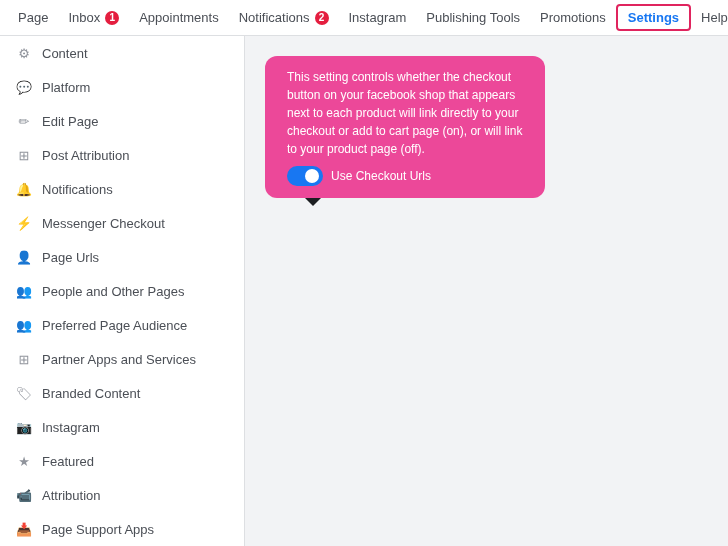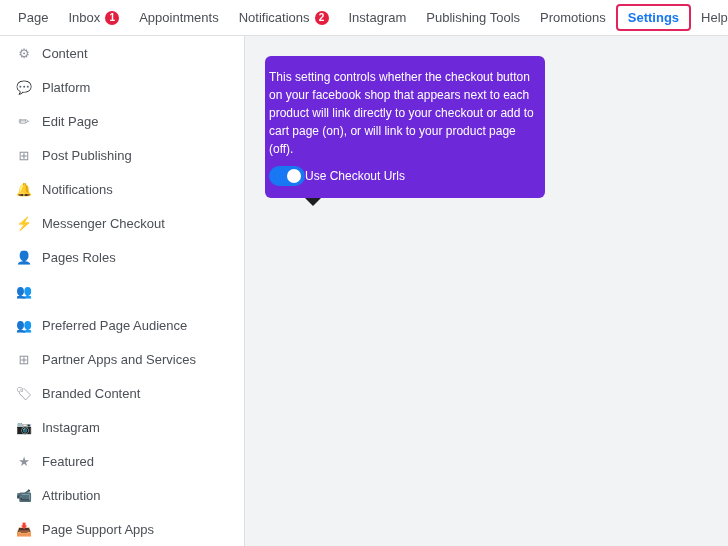--- a/index.html
+++ b/index.html
@@ -36,32 +36,32 @@
       display: flex; align-items: center; padding: 9px 16px; cursor: pointer;
       color: #4b4f56; font-size: 13px; gap: 10px;
     }
     .sidebar-item .icon { width: 16px; height: 16px; display: flex; align-items: center; justify-content: center; color: #90949c; flex-shrink: 0; }
 
     
     .main { flex: 1; padding: 20px; overflow-y: auto; position: relative; }
 
     
     .tooltip-popup {
-      background: #6d28d9; color: #fff; border-radius: 6px; padding: 12px 4px;
+      background: #ec4899; color: #fff; border-radius: 12px; padding: 12px 22px;
       font-size: 12px; line-height: 1.5; max-width: 280px; position: relative;
       margin-bottom: 0;
     }
     .tooltip-popup::after {
       content: ''; position: absolute; bottom: -8px; left: 40px;
       border-left: 8px solid transparent; border-right: 8px solid transparent;
       border-top: 8px solid #1c1e21;
     }
 
     .toggle-row {
-      display: flex; align-items: center; margin-top: 8px; 
+      display: flex; align-items: center; margin-top: 8px; gap: 8px;
     }
     .toggle {
       width: 36px; height: 20px; background: #1877f2; border-radius: 10px;
       position: relative; cursor: pointer; flex-shrink: 0;
     }
     .toggle::after {
       content: ''; position: absolute; top: 3px; left: 18px;
       width: 14px; height: 14px; background: #fff; border-radius: 50%;
       transition: left 0.2s;
     }
@@ -102,36 +102,37 @@
     <div class="sidebar-item">
       <span class="icon">💬</span>
       <span>Platform</span>
     </div>
     <div class="sidebar-item">
       <span class="icon">✏</span>
       <span>Edit Page</span>
     </div>
     <div class="sidebar-item">
       <span class="icon">⊞</span>
-      <span>Post Publishing</span>
+      <span>Post Attribution</span>
     </div>
     <div class="sidebar-item">
       <span class="icon">🔔</span>
       <span>Notifications</span>
     </div>
     <div class="sidebar-item">
       <span class="icon">⚡</span>
       <span>Messenger Checkout</span>
     </div>
     <div class="sidebar-item">
       <span class="icon">👤</span>
-      <span>Pages Roles</span>
+      <span>Page Urls</span>
     </div>
     <div class="sidebar-item">
       <span class="icon">👥</span>
+      <span>People and Other Pages</span>
     </div>
     <div class="sidebar-item">
       <span class="icon">👥</span>
       <span>Preferred Page Audience</span>
     </div>
     <div class="sidebar-item">
       <span class="icon">⊞</span>
       <span>Partner Apps and Services</span>
     </div>
     <div class="sidebar-item">

